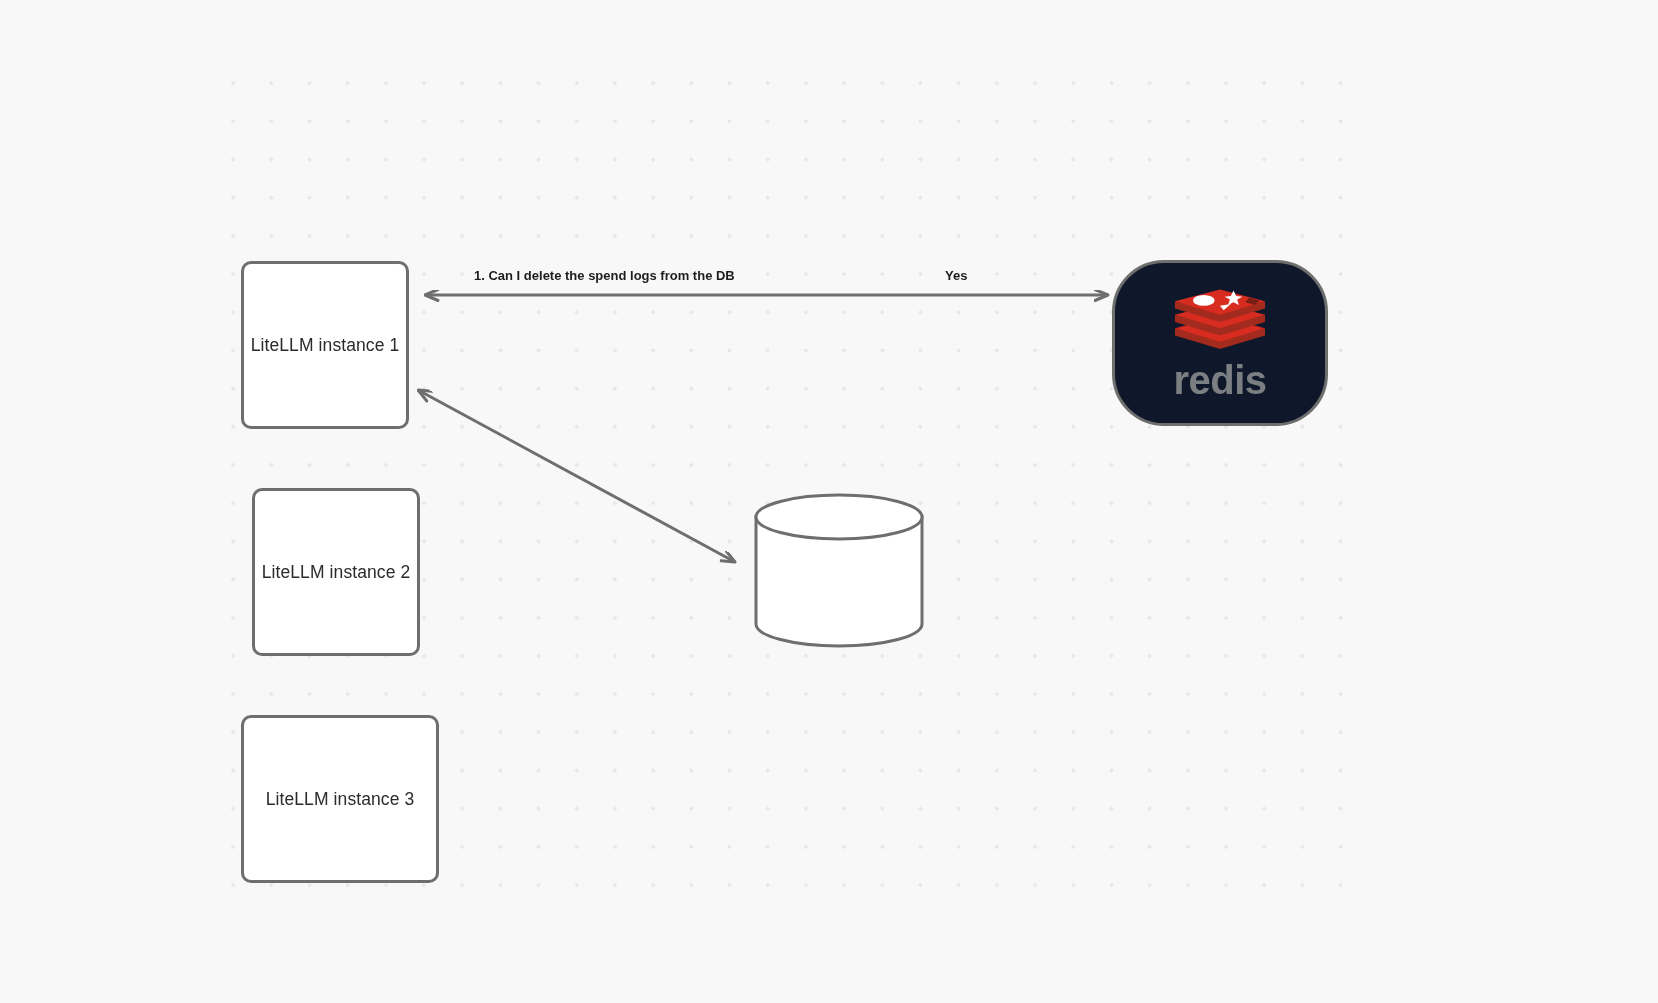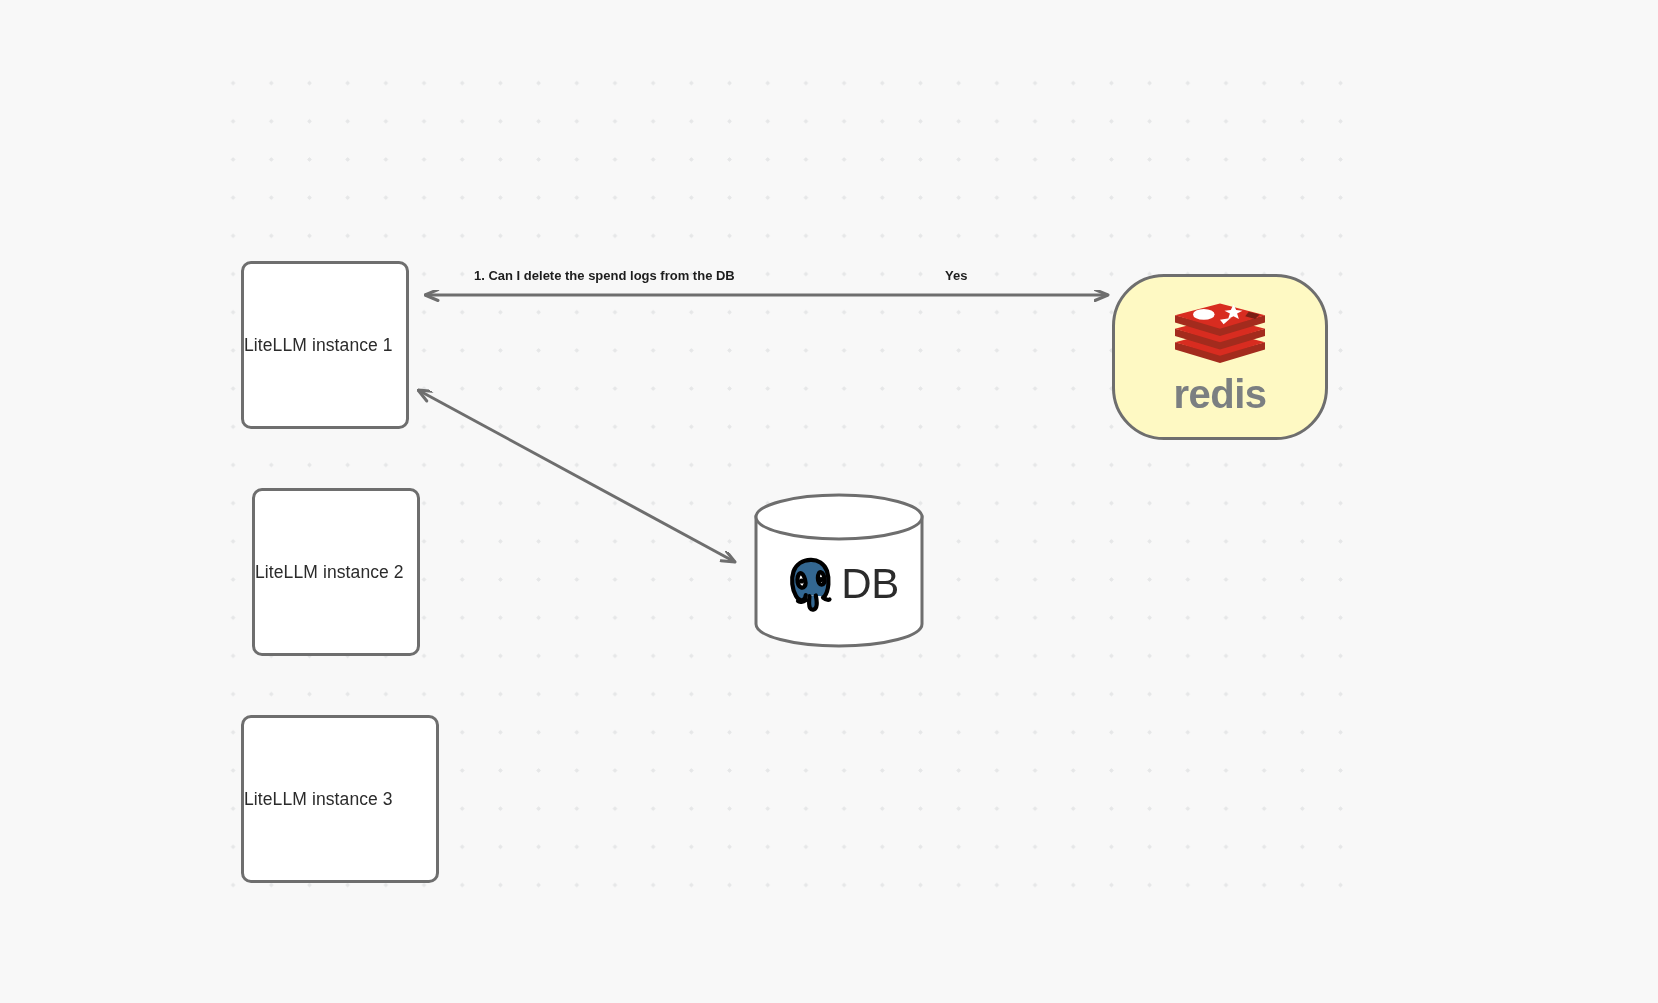--- a/index.html
+++ b/index.html
@@ -34,41 +34,42 @@
   }
 
   .node-box {
     position: absolute;
     box-sizing: border-box;
     background: #ffffff;
     border: 3px solid #6e6e6e;
     border-radius: 10px;
     display: flex;
     align-items: center;
+    justify-content: center;
   }
   .node-label {
     font-size: 17.5px;
     color: #2b2b2b;
     letter-spacing: 0.1px;
     font-family: "Liberation Sans", sans-serif;
   }
 
   #node-litellm-1 { left: 241px; top: 261px; width: 168px; height: 168px; }
   #node-litellm-2 { left: 252px; top: 488px; width: 168px; height: 168px; }
   #node-litellm-3 { left: 241px; top: 715px; width: 198px; height: 168px; }
 
   
   #node-redis {
     position: absolute;
     left: 1112px;
-    top: 274px;
+    top: 260px;
     width: 216px;
     height: 166px;
     box-sizing: border-box;
-    background: #fef9c3;
+    background: #0f172a;
     border: 3px solid #6e6e6e;
     border-radius: 52px;
     display: flex;
     align-items: center;
     justify-content: center;
   }
   #redis-logo {
     display: flex;
     flex-direction: column;
     align-items: center;
@@ -190,35 +191,20 @@
       </svg>
       <span class="redis-wordmark">redis</span>
     </div>
   </div>
 
   <div id="node-db">
     <svg id="db-inner" viewBox="0 0 172 157">
       <path d="M3 25 L3 132 A83 22 0 0 0 169 132 L169 25 Z" fill="#ffffff" stroke="#6e6e6e" stroke-width="3"></path>
       <ellipse cx="86" cy="25" rx="83" ry="22" fill="#ffffff" stroke="#6e6e6e" stroke-width="3"></ellipse>
     </svg>
-    <div id="db-content">
-      <svg width="64" height="64" viewBox="0 0 64 64">
-        <g stroke="#000000" stroke-width="4.2" stroke-linejoin="round" stroke-linecap="round" fill="#336791">
-          <path d="M45.5 44.5 C50 38 50.5 27 48 19 C45.5 11.5 38.5 7.5 31.5 7.8 C24 8 17 12 14.5 19.5 C12 27 13 37 17 44 C19 47.5 21.5 49 24 48 C26 47.2 26.6 45 26.8 43"></path>
-          <path d="M30.5 44 C30 49 29.5 53.5 31 56 C32.5 58.5 36 58 37.2 55 C38.4 52 37.6 47.5 36.8 43.5"></path>
-          <path d="M20 22 C18 25 18 30 19.5 33 C21 36 24 36.5 25.5 34.5 C27 32.5 26.5 28 25 24.5 C23.8 21.8 21.6 20 20 22 Z" fill="#ffffff"></path>
-          <path d="M40 21 C38.5 23.5 38.5 28.5 40 31 C41.5 33.5 44 33 45 31 C46 29 45.5 24.5 44 22 C43 20.2 41 19.5 40 21 Z" fill="#ffffff"></path>
-          <path d="M27 48 C24 50 20.5 50.5 19 49"></path>
-          <path d="M44 45.5 C46.5 47.5 49 48.5 50.5 47.5"></path>
-        </g>
-        <circle cx="22.5" cy="29" r="2.6" fill="#000000"></circle>
-        <circle cx="42" cy="27.5" r="2.6" fill="#000000"></circle>
-      </svg>
-      <span class="db-text">DB</span>
-    </div>
   </div>
 
   <div class="edge-label" id="edge-label-1">1.  Can I delete the spend logs from the DB</div>
 
   <div class="edge-label" id="edge-label-yes">Yes</div>
 
 
 </div>
 
 </body></html>

